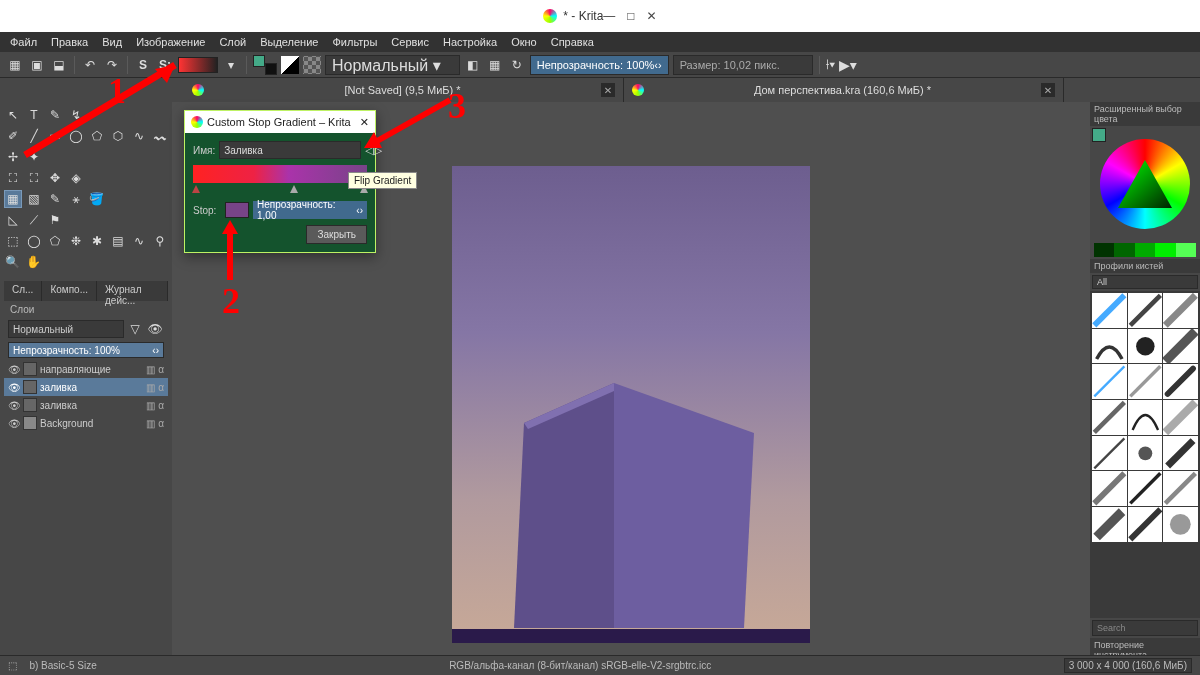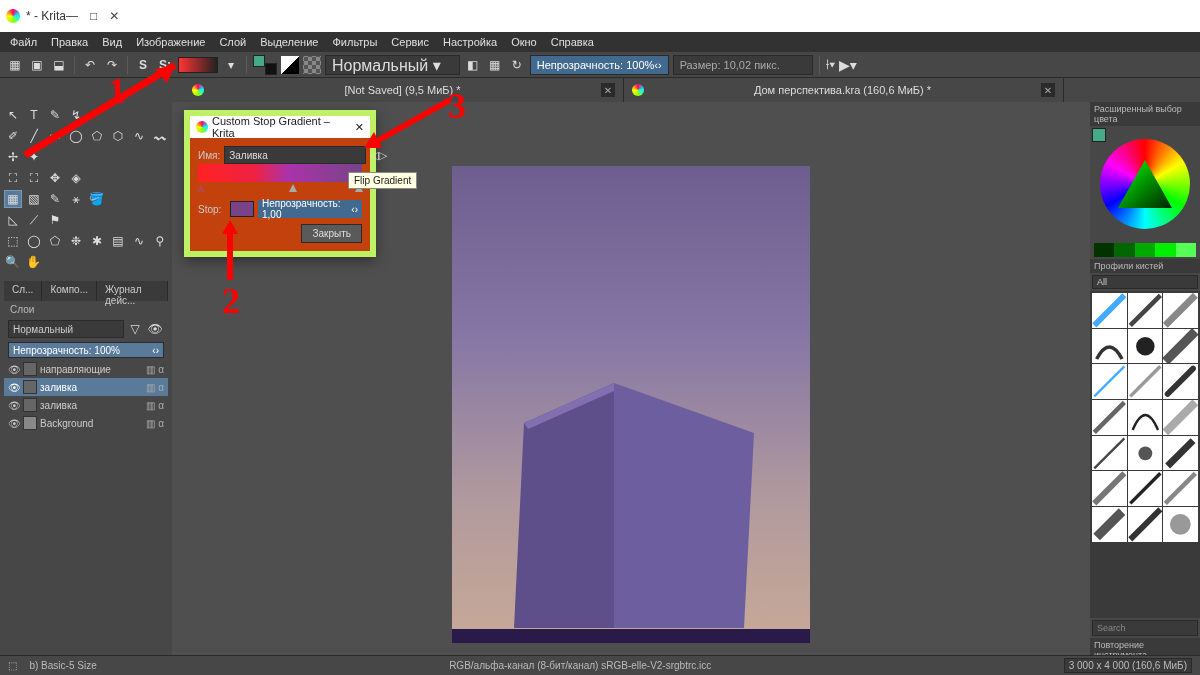--- a/index.html
+++ b/index.html
@@ -1,17 +1,17 @@
 <!DOCTYPE html>
 <html><head>
 <meta charset="utf-8">
 <style>
 * { margin:0; padding:0; box-sizing:border-box; font-family:"Segoe UI",Tahoma,sans-serif; }
 body { background:#474747; width:1200px; height:675px; overflow:hidden; color:#ccc; font-size:11px; position:relative; }
-.titlebar { background:#fff; height:20px; display:flex; align-items:center; padding:16px 6px; color:#333; font-size:12px; justify-content:flex-start;}
+.titlebar { background:#fff; height:20px; display:flex; align-items:center; padding:16px 6px; color:#333; font-size:12px; justify-content:center;}
 .titlebar .logo { width:14px; height:14px; background:conic-gradient(#f06,#0ff,#9f0,#ff0,#f06); border-radius:50%; margin-right:6px;}
 .titlebar .wc { display:flex; gap:12px; color:#444;}
 .menubar { background:#323232; height:20px; display:flex; align-items:center; gap:2px; padding:0 4px; color:#e0e0e0; font-size:11px;}
 .menubar span { padding:2px 6px; cursor:default;}
 .toolbar { background:#474747; height:26px; display:flex; align-items:center; gap:4px; padding:0 6px; border-bottom:1px solid #2a2a2a;}
 .toolbar .sep { width:1px; height:18px; background:#5a5a5a; margin:0 2px;}
 .tb-btn { width:18px; height:18px; display:flex; align-items:center; justify-content:center; color:#ddd; font-size:12px;}
 .tb-grad { width:40px; height:16px; background:linear-gradient(90deg,#f33,#222); border:1px solid #222;}
 .tb-fgbg { position:relative; width:24px; height:20px;}
 .tb-fgbg .fg { position:absolute; width:12px; height:12px; background:#4a8; top:0; left:0; border:1px solid #222;}
@@ -63,25 +63,25 @@
 .brush { aspect-ratio:1; background:#fff; display:flex; align-items:center; justify-content:center;}
 .brush svg { width:100%; height:100%;}
 .search { margin:2px; background:#3a3a3a; border:1px solid #2a2a2a; height:16px; padding:0 4px; font-size:9px; color:#888; display:flex; align-items:center;}
 .toolopts .row { display:flex; justify-content:space-between; padding:2px 6px; font-size:9px;}
 .toolopts .row .v { color:#aaa;}
 .toolopts .chk { display:flex; align-items:center; gap:4px; padding:2px 6px; font-size:9px;}
 .statusbar { position:absolute; bottom:0; left:0; right:0; height:20px; background:#474747; border-top:1px solid #2a2a2a; display:flex; align-items:center; padding:0 8px; gap:12px; font-size:10px; color:#bbb;}
 .statusbar .sp { flex:1;}
 .statusbar .zoom { background:#3a3a3a; border:1px solid #2a2a2a; padding:1px 4px;}
 
-.dialog { position:absolute; left:184px; top:110px; width:192px; background:#c2410c; border:6px solid #bef264; box-shadow:0 4px 12px rgba(0,0,0,.4); z-index:10;}
+.dialog { position:absolute; left:184px; top:110px; width:192px; background:#14532d; border:1px solid #bef264; box-shadow:0 4px 12px rgba(0,0,0,.4); z-index:10;}
 .dialog .titleb { background:#fff; height:22px; display:flex; align-items:center; padding:0 6px; color:#222; font-size:11px; justify-content:space-between;}
 .dialog .titleb .logo { width:12px; height:12px; background:conic-gradient(#f06,#0ff,#9f0,#ff0,#f06); border-radius:50%; margin-right:4px;}
 .dialog .body { padding:8px;}
-.dialog .row { display:flex; align-items:center; gap:4px; }
+.dialog .row { display:flex; align-items:center; gap:4px; margin-bottom:6px;}
 .dialog .lbl { font-size:10px; color:#ccc; width:28px;}
 .dialog input[type=text] { flex:1; background:#3a3a3a; border:1px solid #2a2a2a; color:#ddd; height:18px; padding:0 4px; font-size:10px;}
 .dialog .flip { width:18px; height:18px; display:flex; align-items:center; justify-content:center; color:#ddd;}
 .gradbar { height:18px; background:linear-gradient(90deg,#f22 0%,#e24 35%,#a3a 55%,#748 100%); position:relative; margin-bottom:2px;}
 .gradstops { height:10px; position:relative;}
 .gradstops .stop { position:absolute; width:0; height:0; border-left:4px solid transparent; border-right:4px solid transparent; border-bottom:8px solid #aaa; transform:translateX(-4px);}
 .gradstops .stop.r { border-bottom-color:#b44;}
 .dialog .stoprow { display:flex; align-items:center; gap:4px; margin-top:6px;}
 .dialog .swatch { width:24px; height:16px; background:#748; border:1px solid #222;}
 .dialog .opac { flex:1; background:#416a8e; height:18px; display:flex; align-items:center; padding:0 4px; font-size:10px; color:#fff; justify-content:space-between;}

